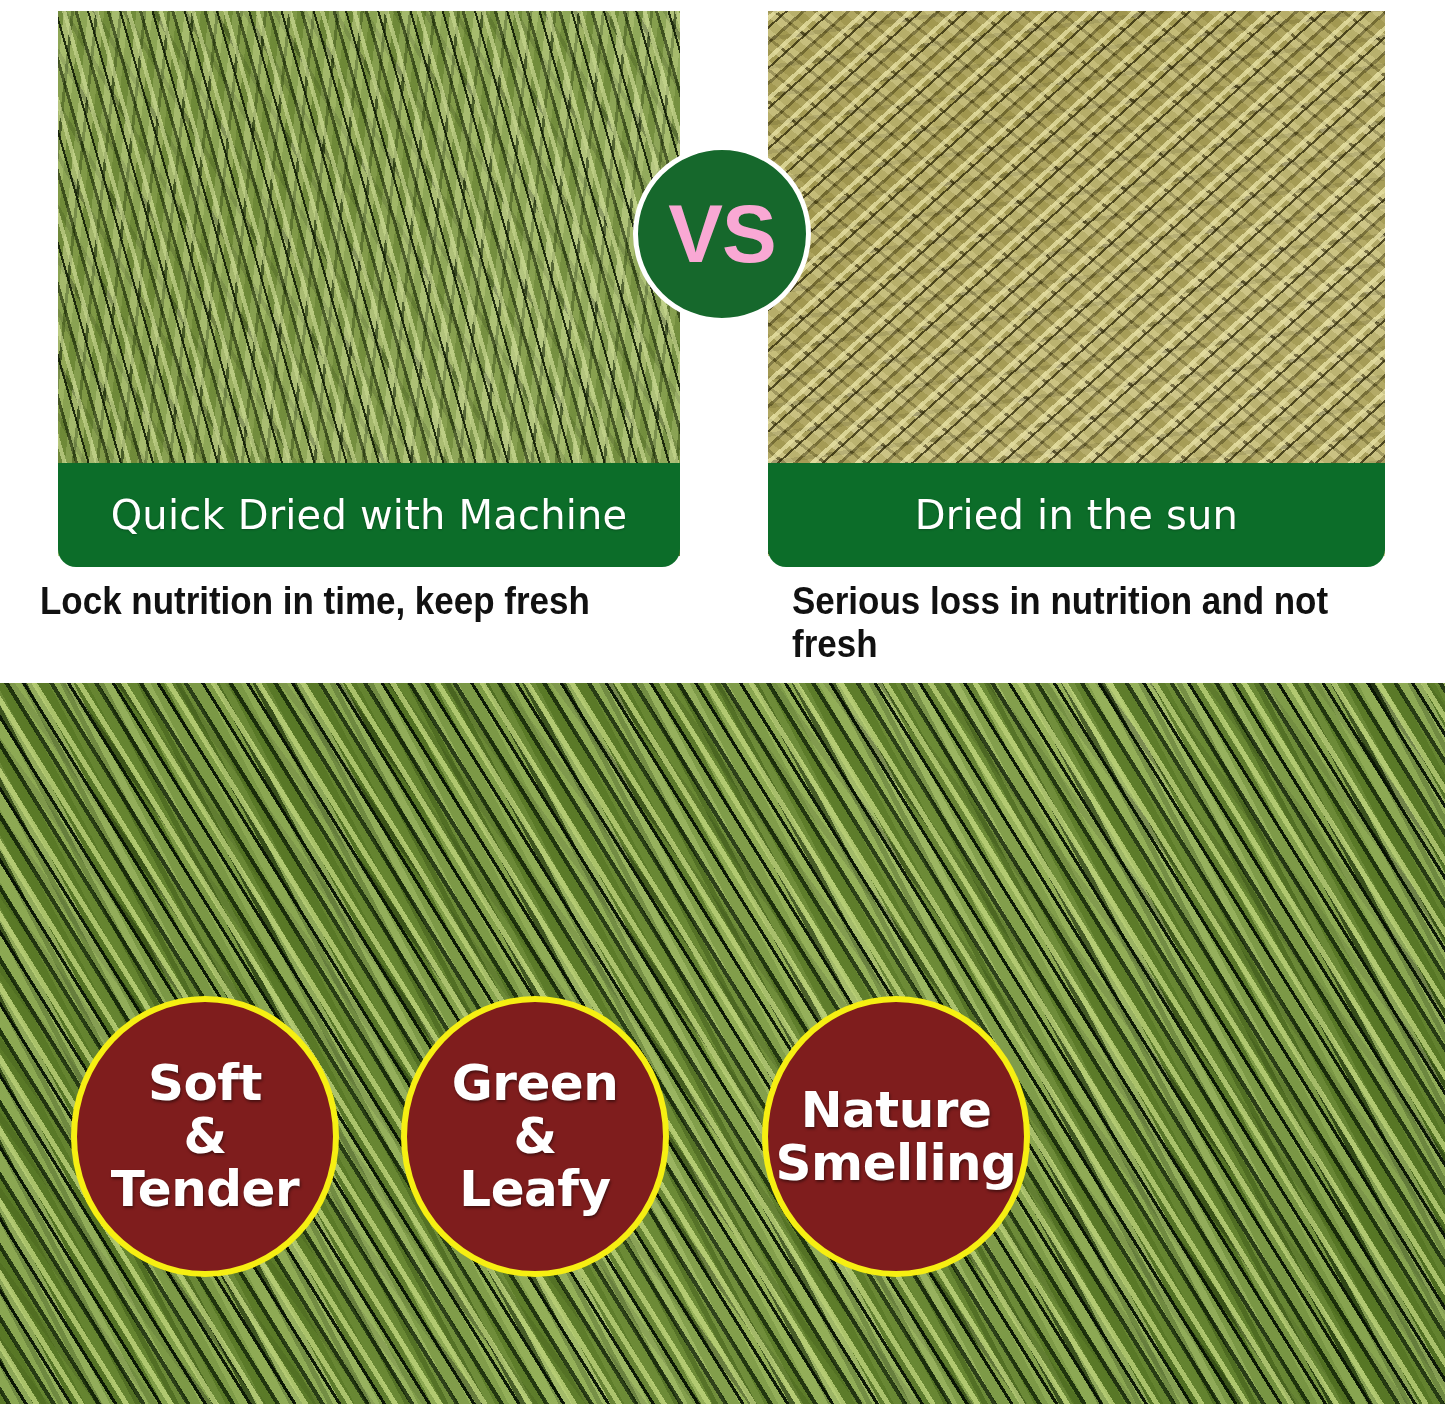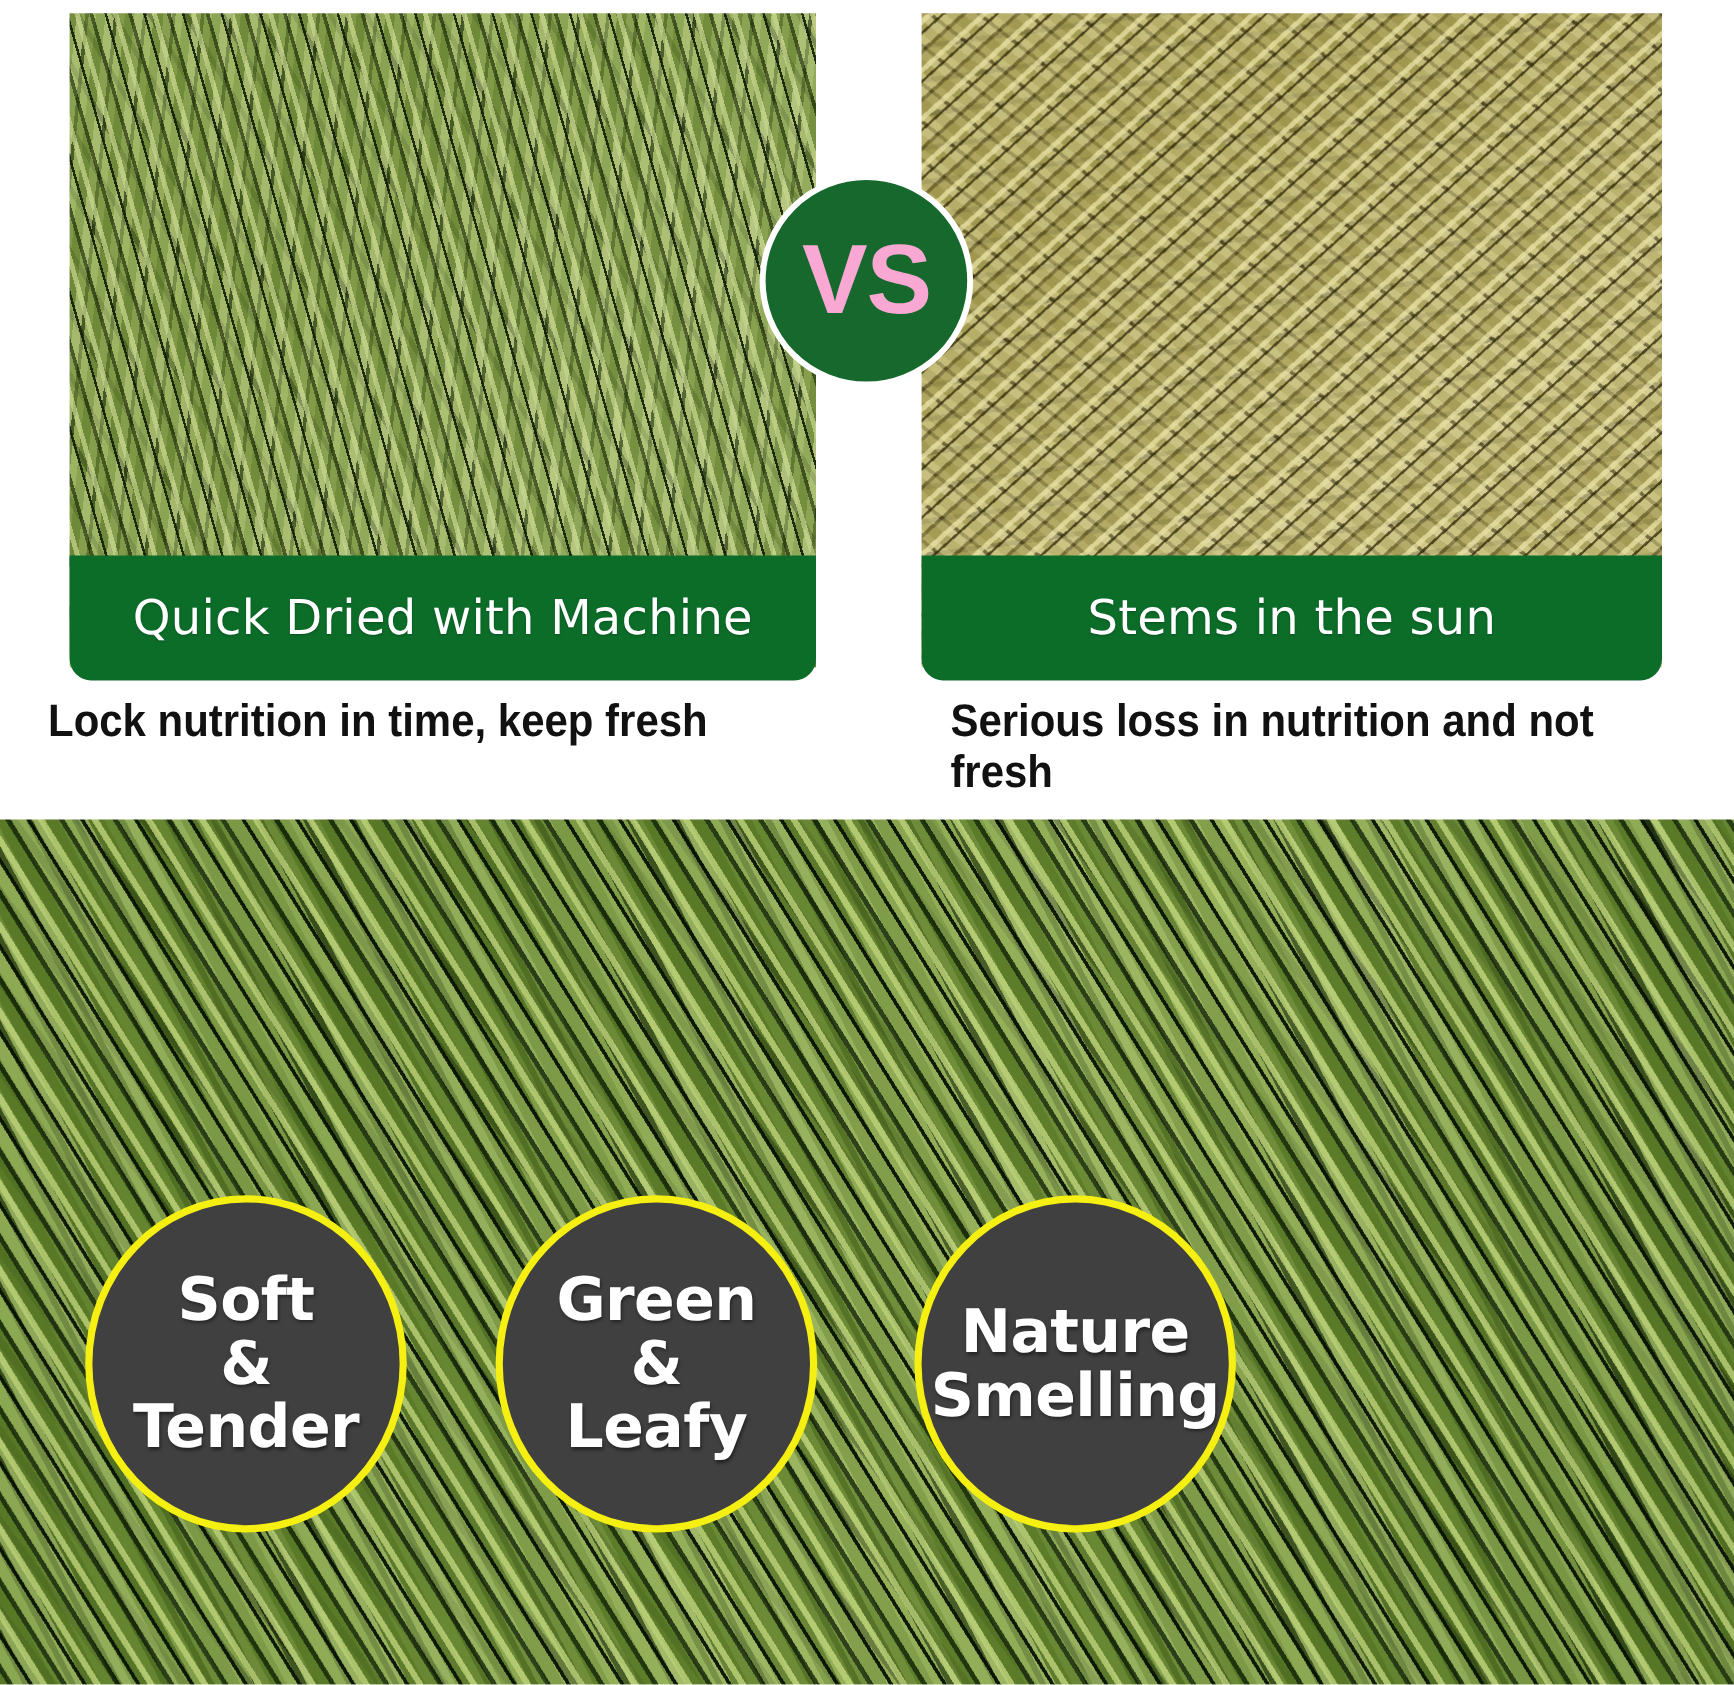--- a/index.html
+++ b/index.html
@@ -200,30 +200,30 @@
     top: 0;
     width: 100%;
     height: 100%;
   }
   .feature-badge {
     position: absolute;
     top: 313px;
     width: 268px;
     height: 281px;
     border-radius: 50%;
-    background: #404040;
+    background: #7f1d1d;
     border: 6px solid #f6ef12;
     box-sizing: border-box;
     display: flex;
     align-items: center;
     justify-content: center;
     text-align: center;
   }
   .feature-badge:nth-child(1) { left: 71px; }
-  .feature-badge:nth-child(2) { left: 413px; }
+  .feature-badge:nth-child(2) { left: 401px; }
   .feature-badge:nth-child(3) { left: 762px; }
   .feature-badge:nth-child(4) { left: 1106px; }
 
   .feature-badge-text {
     color: #ffffff;
     font-size: 50px;
     font-weight: 700;
     line-height: 1.06;
     letter-spacing: -0.5px;
     font-family: "DejaVu Sans", sans-serif;
@@ -246,21 +246,21 @@
       <div class="label-bar">
         <span class="label-bar-text">Quick Dried with Machine</span>
       </div>
     </div>
 
     <div class="panel panel-right">
       <div class="panel-photo">
         <div class="tex-straw"></div>
       </div>
       <div class="label-bar">
-        <span class="label-bar-text">Stems in the sun</span>
+        <span class="label-bar-text">Dried in the sun</span>
       </div>
     </div>
 
     <div class="vs-badge">
       <span class="vs-badge-text">VS</span>
     </div>
 
     <div class="caption caption-left">Lock nutrition in time, keep fresh</div>
     <div class="caption caption-right">Serious loss in nutrition and not fresh</div>
   </div>

